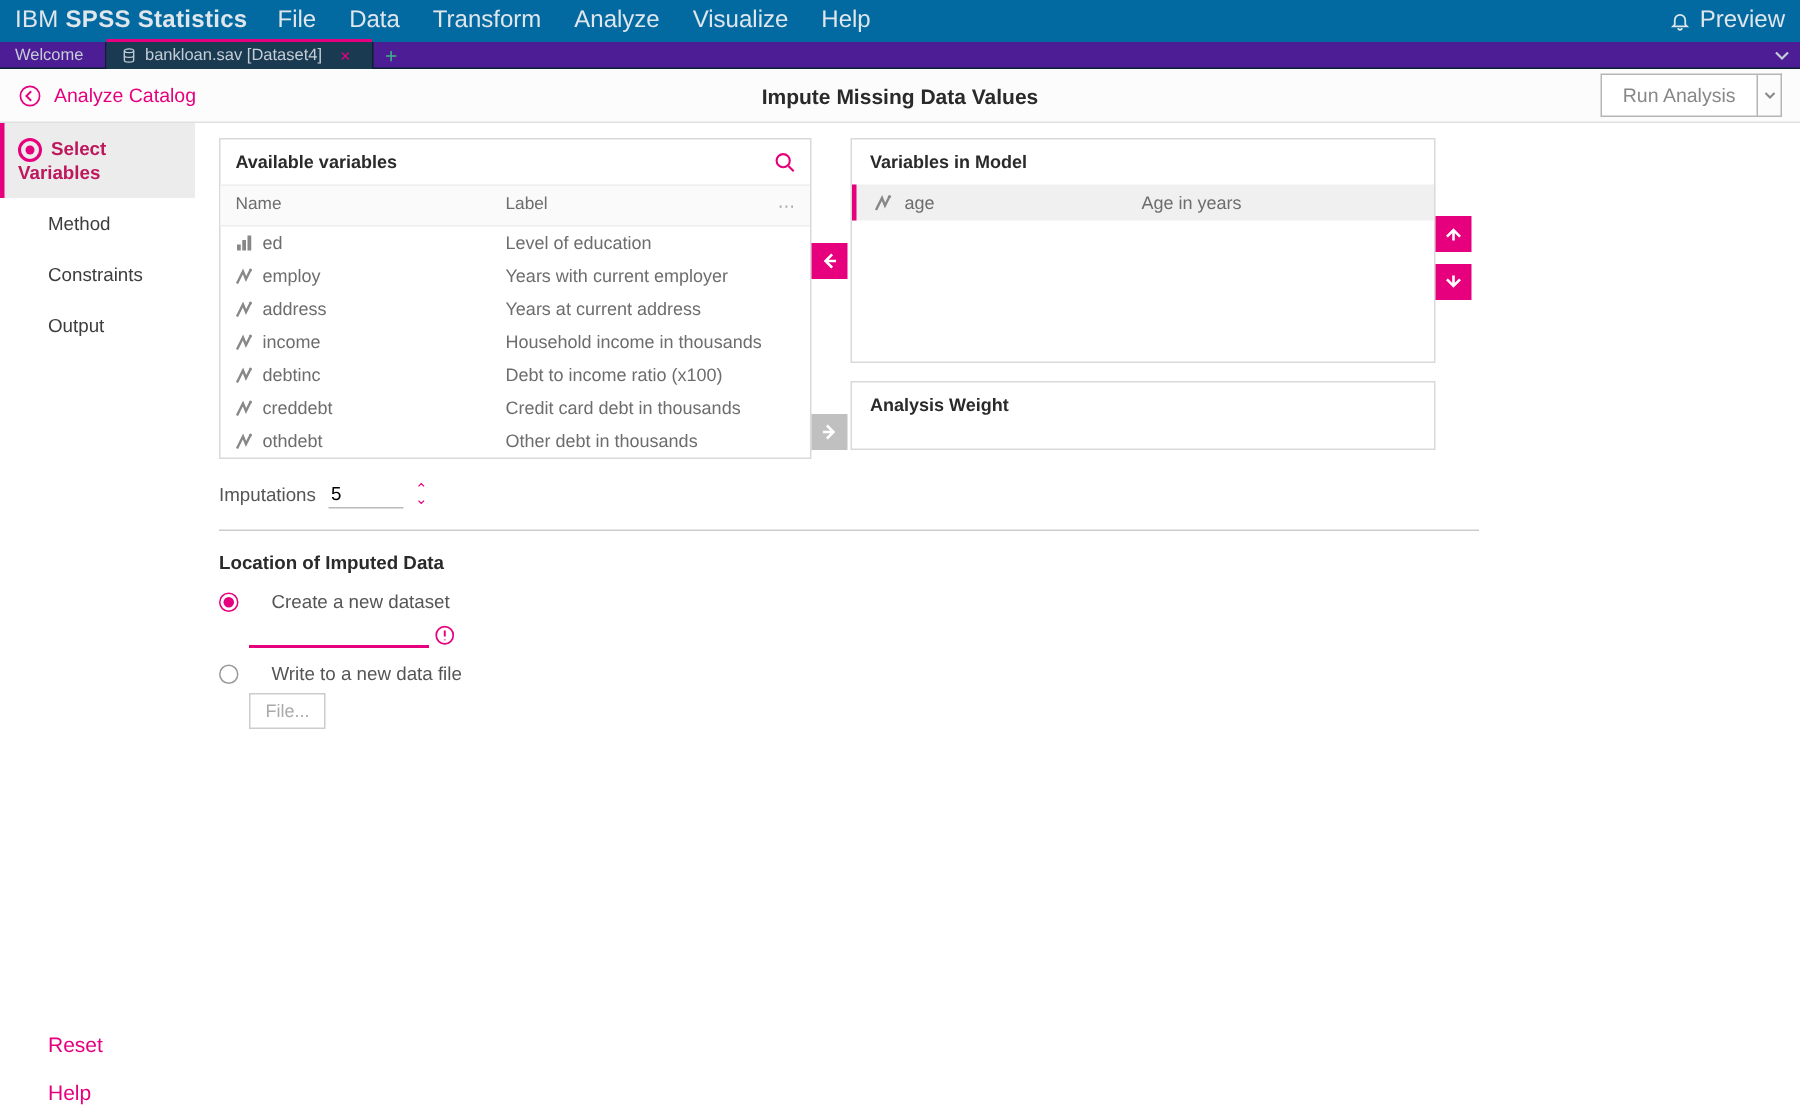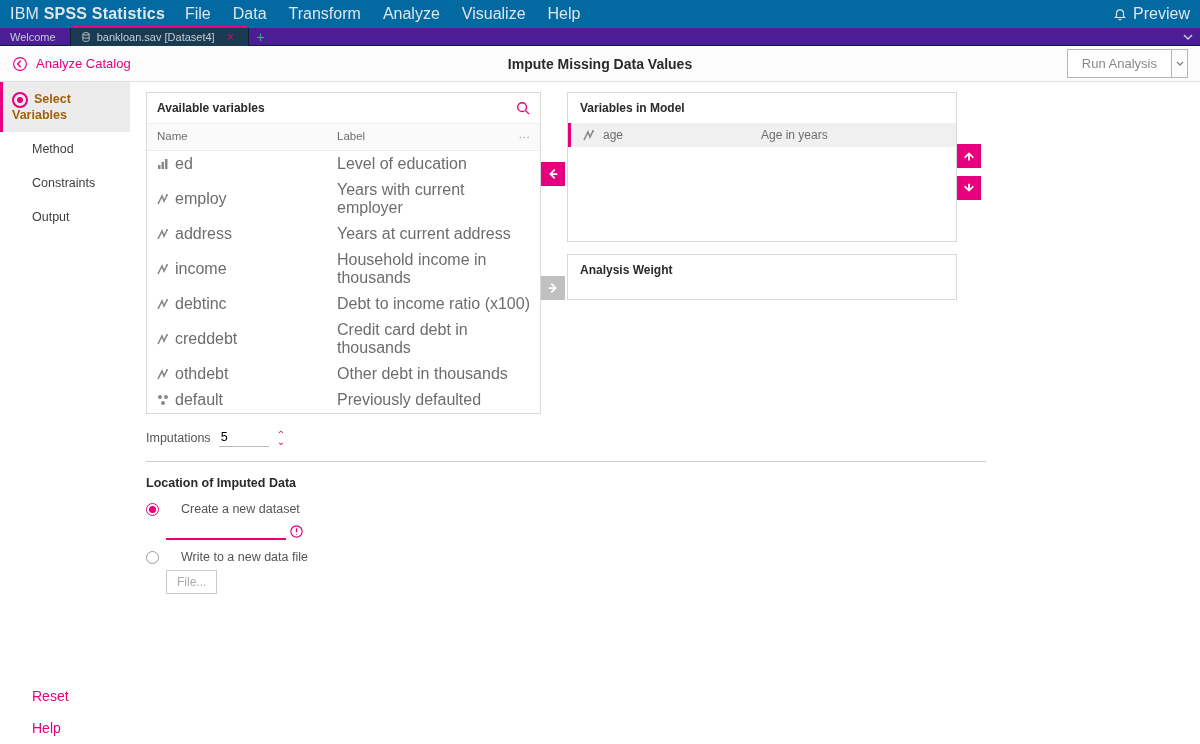--- a/index.html
+++ b/index.html
@@ -32,39 +32,39 @@
   .circle-arrow { width: 16px; height: 16px; }
   .catalogrow .title { position: absolute; left: 50%; transform: translateX(-50%); font-size: 14px; font-weight: 600; color: #2a2a2a; }
   .catalogrow .run { margin-left: auto; display: flex; }
   .run-btn { border: 1px solid #b5b5b5; background: #fff; color: #888; font-size: 13px; padding: 6px 14px; cursor: not-allowed; }
   .run-drop { border: 1px solid #b5b5b5; border-left: none; width: 16px; display:flex; align-items:center; justify-content:center; color:#888; }
 
   
   .app { display: flex; height: calc(744px - 28px - 18px - 36px); background: #fff; }
   .sidebar { width: 130px; background: #fff; display:flex; flex-direction:column; }
   .side-item { padding: 10px 12px; font-size: 12.5px; color: #3d3d3d; cursor: pointer; }
-  .side-item.active { background: #ececec; border-left: 3px solid #e6007e; font-weight: 600; color: #a16207; padding-left: 9px; position: relative; }
+  .side-item.active { background: #ececec; border-left: 3px solid #e6007e; font-weight: 600; color: #be185d; padding-left: 9px; position: relative; }
   .side-item.active .dot { width: 16px; height: 16px; border: 2px solid #e6007e; border-radius: 50%; display:inline-flex; align-items:center; justify-content:center; margin-right: 6px; }
   .side-item.active .dot::after { content: ""; width: 6px; height: 6px; background: #e6007e; border-radius: 50%; }
   .side-item:not(.active) { padding-left: 32px; }
   .side-spacer { flex: 1; }
   .side-link { padding: 8px 12px 8px 32px; font-size: 14px; color: #e6007e; cursor: pointer; }
 
   .content { flex: 1; padding: 10px 16px 10px 16px; position: relative; }
   .cols { display: flex; align-items: flex-start; }
 
   .panel { border: 1px solid #d9d9d9; background: #fff; }
   .avail { width: 395px; }
   .avail-head { display:flex; align-items:center; padding: 8px 10px; font-size: 12px; font-weight: 600; color: #2a2a2a; }
   .avail-head .srch { margin-left: auto; color: #e6007e; cursor:pointer; }
   .avail-cols { display:flex; padding: 6px 10px; font-size: 11.5px; color: #6d6d6d; background: #fafafa; border-top:1px solid #eee; border-bottom:1px solid #eee; }
   .avail-cols .c1 { width: 180px; }
   .avail-cols .c2 { flex:1; }
   .avail-cols .more { color:#aaa; cursor:pointer; }
-  .avail-row { display:flex; align-items:center; padding: 4px 10px; font-size: 16px; color: #6d6d6d; cursor:pointer; }
+  .avail-row { display:flex; align-items:center; padding: 4px 10px; font-size: 12px; color: #6d6d6d; cursor:pointer; }
   .avail-row .ic { width: 14px; margin-right: 4px; color:#888; }
   .avail-row .n { width: 162px; }
   .avail-row .l { flex:1; }
 
   .arrowcol { width: 26px; display:flex; flex-direction:column; gap: 90px; padding-top: 70px; }
   .arrow-btn { width: 24px; height: 24px; display:flex; align-items:center; justify-content:center; color:#fff; cursor:pointer; }
   .arrow-btn.pink { background: #e6007e; }
   .arrow-btn.grey { background: #c0c0c0; }
 
   .rightcol { display:flex; flex-direction:column; gap: 12px; }
@@ -253,31 +253,20 @@
             <div class="avail-row">
               <span class="ic">
                 <svg width="12" height="12" viewBox="0 0 12 12">
                   <path d="M1 11L5 3l2 5 3-6" fill="none" stroke="#888" stroke-width="1.6"></path>
                   <circle cx="10" cy="2" r="1" fill="#888"></circle>
                 </svg>
               </span>
               <span class="n">othdebt</span>
               <span class="l">Other debt in thousands</span>
             </div>
-            <div class="avail-row">
-              <span class="ic">
-                <svg width="12" height="12" viewBox="0 0 12 12">
-                  <circle cx="3" cy="3" r="2" fill="#888"></circle>
-                  <circle cx="9" cy="3" r="2" fill="#888"></circle>
-                  <circle cx="6" cy="9" r="2" fill="#888"></circle>
-                </svg>
-              </span>
-              <span class="n">default</span>
-              <span class="l">Previously defaulted</span>
-            </div>
           </div>
       </div>
 
       <div class="arrowcol">
         <div class="arrow-btn pink">
           <svg width="14" height="14" viewBox="0 0 16 16">
               <path d="M10 3l-5 5 5 5M5 8h8" fill="none" stroke="#fff" stroke-width="2"></path>
             </svg>
         </div>
         <div class="arrow-btn grey">

